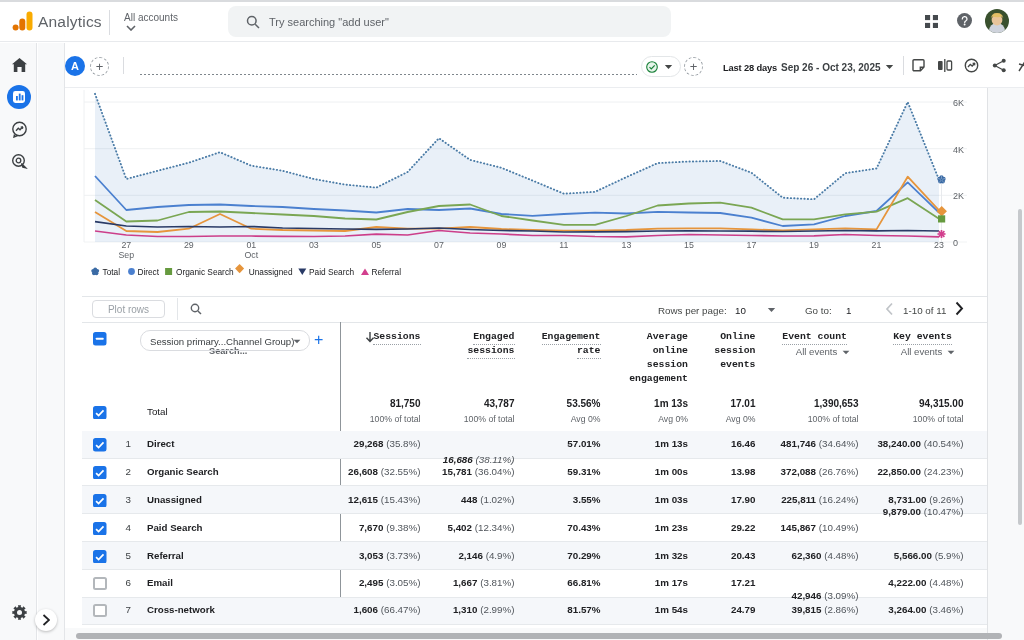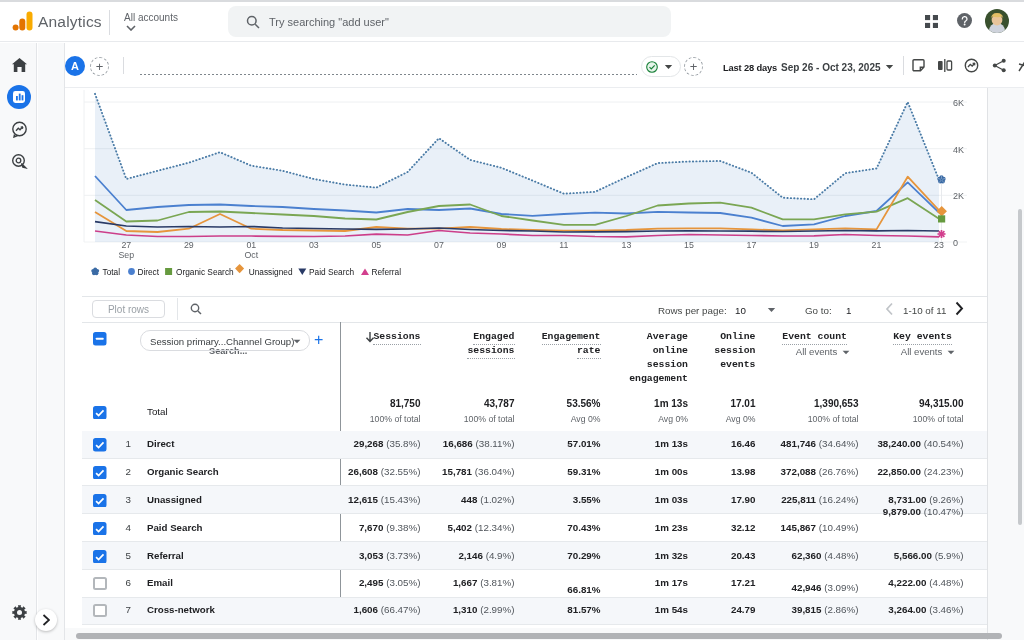--- a/index.html
+++ b/index.html
@@ -365,21 +365,21 @@
     <div class="abs" style="left:17px;top:287px;width:905px;height:1px;background:#e6e9ec;"></div>
     <div class="abs" style="left:17px;top:314.5px;width:905px;height:1px;background:#e6e9ec;"></div>
     <div class="abs" style="left:17px;top:342px;width:905px;height:1px;background:#e6e9ec;"></div>
     <div class="abs cbb" style="left:28px;top:155.5px;"><svg width="13.5" height="13.5" viewBox="0 0 14 14">
           <rect width="14" height="14" rx="2.6" fill="#1a73e8"></rect>
           <path d="M3.2 7.3 L5.8 9.9 L10.9 4.6" stroke="#fff" stroke-width="1.8" fill="none"></path>
         </svg></div>
     <div class="abs num" style="left:52px;top:156.0px;width:14px;text-align:right;color:#3c4043;">1</div>
     <div class="abs nm" style="left:82px;top:156.0px;">Direct</div>
     <div class="abs cell" style="right:566.5px;top:156.0px;text-align:center;"><b>29,268</b> <span>(35.8%)</span></div>
-    <div class="abs cell" style="right:472.5px;top:156.0px;"><b>16,686</b> <span>(38.11%)</span></div>
+    <div class="abs cell" style="right:472.5px;top:172px;font-style:italic;"><b>16,686</b> <span>(38.11%)</span></div>
     <div class="abs cell" style="right:386.5px;top:156.0px;"><b>57.01%</b></div>
     <div class="abs cell" style="right:299px;top:156.0px;"><b>1m 13s</b></div>
     <div class="abs cell" style="right:231.5px;top:156.0px;"><b>16.46</b></div>
     <div class="abs cell" style="right:128.5px;top:156.0px;"><b>481,746</b> <span>(34.64%)</span></div>
     <div class="abs cell" style="right:23.5px;top:156.0px;"><b>38,240.00</b> <span>(40.54%)</span></div>
     <div class="abs cbb" style="left:28px;top:183px;"><svg width="13.5" height="13.5" viewBox="0 0 14 14">
           <rect width="14" height="14" rx="2.6" fill="#1a73e8"></rect>
           <path d="M3.2 7.3 L5.8 9.9 L10.9 4.6" stroke="#fff" stroke-width="1.8" fill="none"></path>
         </svg></div>
     <div class="abs num" style="left:52px;top:183.5px;width:14px;text-align:right;color:#3c4043;">2</div>
@@ -407,45 +407,45 @@
     <div class="abs cbb" style="left:28px;top:239px;"><svg width="13.5" height="13.5" viewBox="0 0 14 14">
           <rect width="14" height="14" rx="2.6" fill="#1a73e8"></rect>
           <path d="M3.2 7.3 L5.8 9.9 L10.9 4.6" stroke="#fff" stroke-width="1.8" fill="none"></path>
         </svg></div>
     <div class="abs num" style="left:52px;top:239.5px;width:14px;text-align:right;color:#3c4043;">4</div>
     <div class="abs nm" style="left:82px;top:239.5px;">Paid Search</div>
     <div class="abs cell" style="right:566.5px;top:239.5px;"><b>7,670</b> <span>(9.38%)</span></div>
     <div class="abs cell" style="right:472.5px;top:239.5px;"><b>5,402</b> <span>(12.34%)</span></div>
     <div class="abs cell" style="right:386.5px;top:239.5px;"><b>70.43%</b></div>
     <div class="abs cell" style="right:299px;top:239.5px;"><b>1m 23s</b></div>
-    <div class="abs cell" style="right:231.5px;top:239.5px;"><b>32.12</b></div>
+    <div class="abs cell" style="right:231.5px;top:239.5px;"><b>29.22</b></div>
     <div class="abs cell" style="right:128.5px;top:239.5px;"><b>145,867</b> <span>(10.49%)</span></div>
     <div class="abs cell" style="right:23.5px;top:224px;"><b>9,879.00</b> <span>(10.47%)</span></div>
     <div class="abs cbb" style="left:28px;top:267px;"><svg width="13.5" height="13.5" viewBox="0 0 14 14">
           <rect width="14" height="14" rx="2.6" fill="#1a73e8"></rect>
           <path d="M3.2 7.3 L5.8 9.9 L10.9 4.6" stroke="#fff" stroke-width="1.8" fill="none"></path>
         </svg></div>
     <div class="abs num" style="left:52px;top:267.5px;width:14px;text-align:right;color:#3c4043;">5</div>
     <div class="abs nm" style="left:82px;top:267.5px;">Referral</div>
     <div class="abs cell" style="right:566.5px;top:267.5px;"><b>3,053</b> <span>(3.73%)</span></div>
     <div class="abs cell" style="right:472.5px;top:267.5px;"><b>2,146</b> <span>(4.9%)</span></div>
     <div class="abs cell" style="right:386.5px;top:267.5px;"><b>70.29%</b></div>
     <div class="abs cell" style="right:299px;top:267.5px;"><b>1m 32s</b></div>
     <div class="abs cell" style="right:231.5px;top:267.5px;"><b>20.43</b></div>
     <div class="abs cell" style="right:128.5px;top:267.5px;"><b>62,360</b> <span>(4.48%)</span></div>
     <div class="abs cell" style="right:23.5px;top:267.5px;"><b>5,566.00</b> <span>(5.9%)</span></div>
     <div class="abs" style="left:28px;top:294.5px;width:13.5px;height:13.5px;border:2px solid #b3b7bb;border-radius:2.5px;background:#fff;"></div>
     <div class="abs num" style="left:52px;top:295.0px;width:14px;text-align:right;color:#3c4043;">6</div>
     <div class="abs nm" style="left:82px;top:295.0px;">Email</div>
     <div class="abs cell" style="right:566.5px;top:295.0px;"><b>2,495</b> <span>(3.05%)</span></div>
     <div class="abs cell" style="right:472.5px;top:295.0px;text-align:right;"><b>1,667</b> <span>(3.81%)</span></div>
-    <div class="abs cell" style="right:386.5px;top:302px;margin-left:23px;"><b>66.81%</b></div>
+    <div class="abs cell" style="right:386.5px;top:295.0px;margin-left:23px;"><b>66.81%</b></div>
     <div class="abs cell" style="right:299px;top:295.0px;"><b>1m 17s</b></div>
     <div class="abs cell" style="right:231.5px;top:295.0px;"><b>17.21</b></div>
-    <div class="abs cell" style="right:128.5px;top:300px;"><b>42,946</b> <span>(3.09%)</span></div>
+    <div class="abs cell" style="right:128.5px;top:308px;"><b>42,946</b> <span>(3.09%)</span></div>
     <div class="abs cell" style="right:23.5px;top:295.0px;"><b>4,222.00</b> <span>(4.48%)</span></div>
     <div class="abs" style="left:28px;top:321.5px;width:13.5px;height:13.5px;border:2px solid #b3b7bb;border-radius:2.5px;background:#fff;"></div>
     <div class="abs num" style="left:52px;top:322.0px;width:14px;text-align:right;color:#3c4043;">7</div>
     <div class="abs nm" style="left:82px;top:322.0px;">Cross-network</div>
     <div class="abs cell" style="right:566.5px;top:322.0px;"><b>1,606</b> <span>(66.47%)</span></div>
     <div class="abs cell" style="right:472.5px;top:322.0px;"><b>1,310</b> <span>(2.99%)</span></div>
     <div class="abs cell" style="right:386.5px;top:322.0px;"><b>81.57%</b></div>
     <div class="abs cell" style="right:299px;top:322.0px;"><b>1m 54s</b></div>
     <div class="abs cell" style="right:231.5px;top:322.0px;"><b>24.79</b></div>
     <div class="abs cell" style="right:128.5px;top:322.0px;"><b>39,815</b> <span>(2.86%)</span></div>

